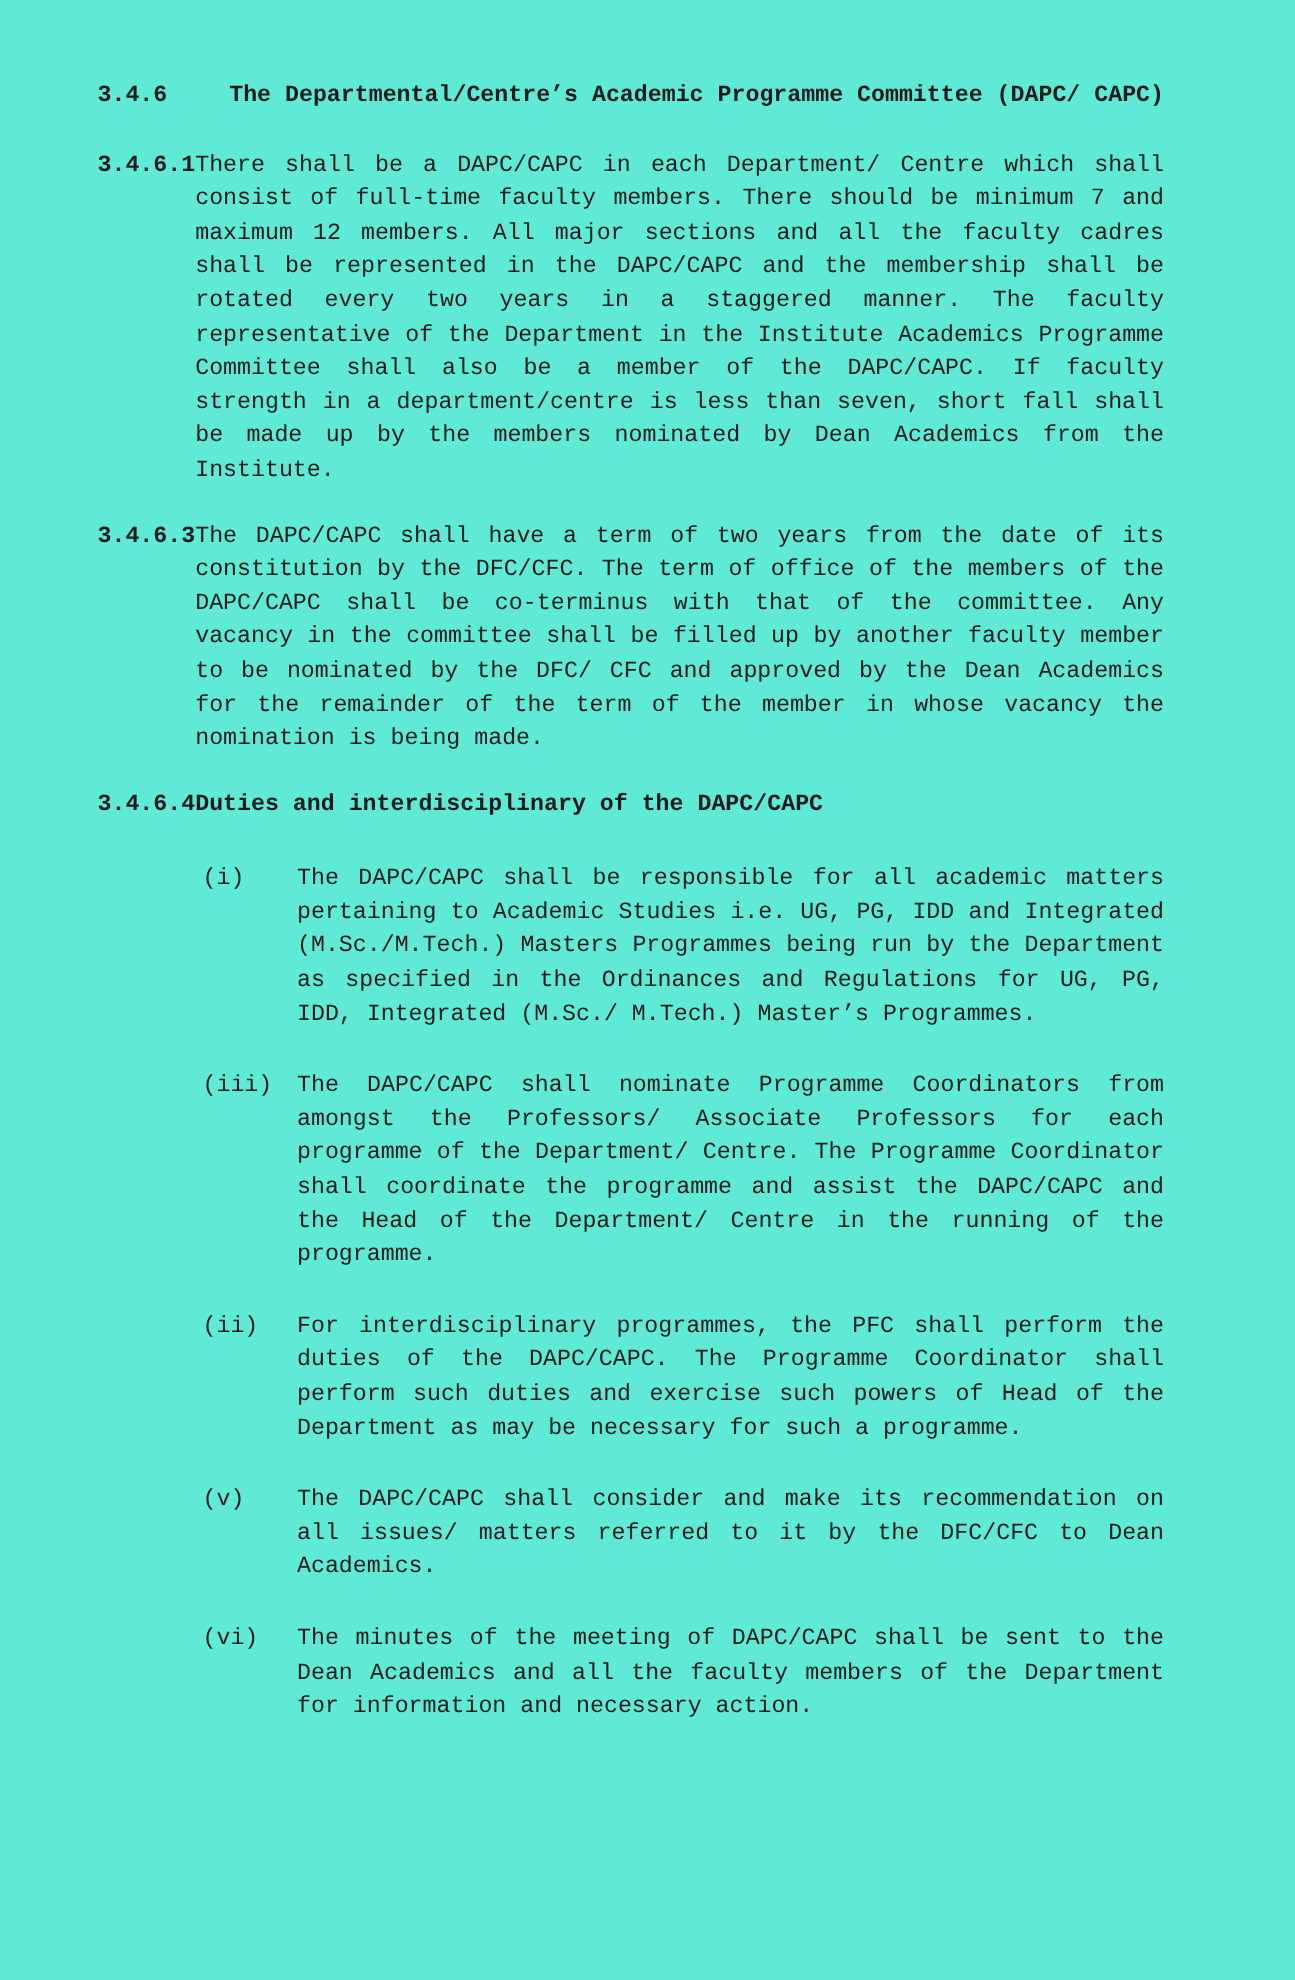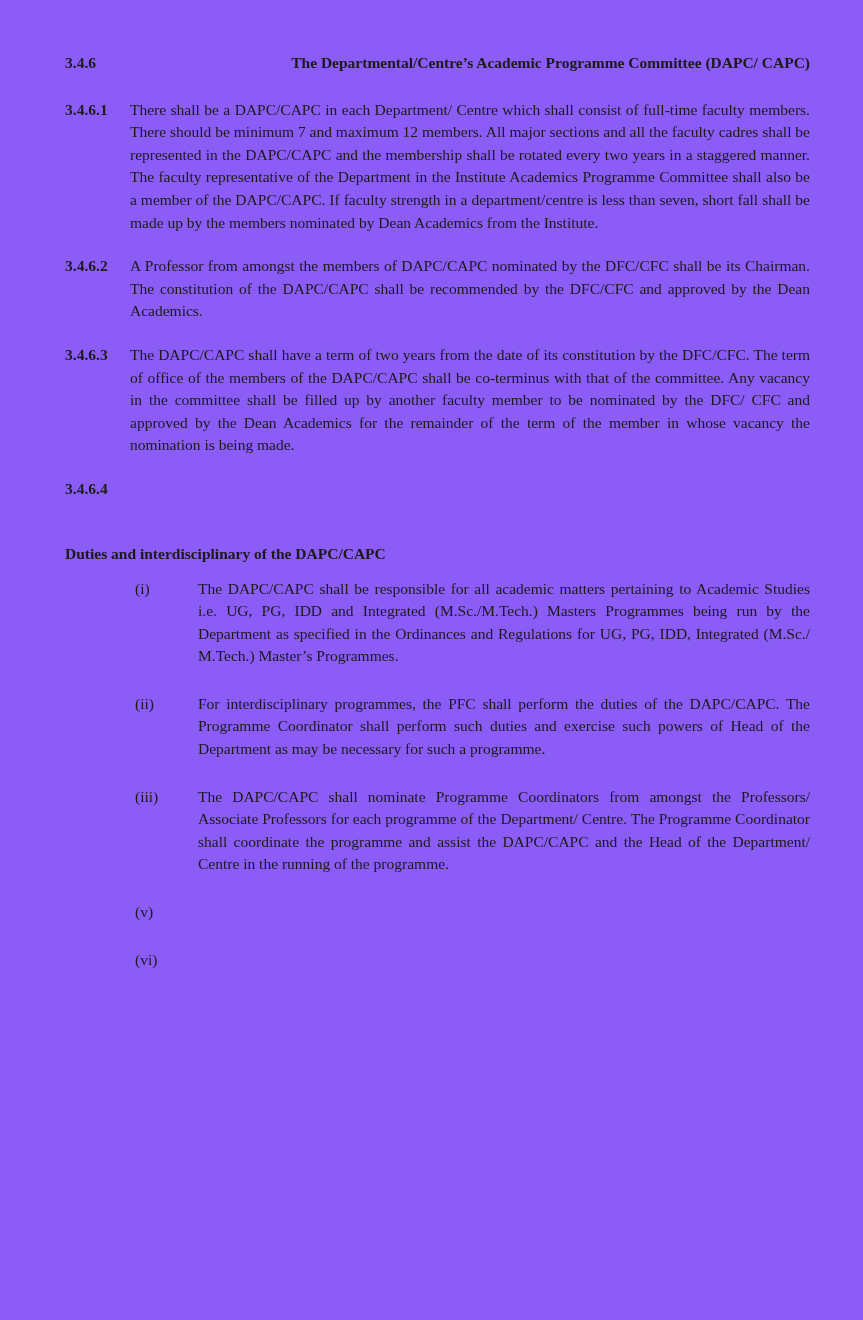--- a/index.html
+++ b/index.html
@@ -5,23 +5,23 @@
   html, body {
     margin: 0;
     padding: 0;
     background: #ffffff;
   }
   .page {
     position: relative;
     width: 863px;
     height: 1320px;
     box-sizing: border-box;
-    background: #8b5cf6;
-    padding: 52px 53px 40px 65px;
-    font-family: Liberation Serif, serif;
+    background: #5eead4;
+    padding: 52px 87px 40px 65px;
+    font-family: Liberation Mono, monospace;
     font-size: 15.5px;
     line-height: 22.6px;
     color: #1b1b1b;
     overflow: hidden;
   }
   .row {
     display: flex;
     align-items: flex-start;
   }
   .num {
@@ -36,22 +36,21 @@
     font-weight: bold;
     text-align: right;
   }
   .heading-row {
     margin-bottom: 24px;
   }
   .para {
     margin-bottom: 21px;
   }
   .subheading-row {
-    margin-bottom: 12px;
-    flex-direction: column;
+    margin-bottom: 27px;
   }
   .subheading-row .body {
     font-weight: bold;
     text-align: left;
   }
   .list {
     margin-left: 70px;
   }
   .list-item {
     display: flex;
@@ -74,56 +73,54 @@
   <div class="row heading-row">
     <div class="num">3.4.6</div>
     <div class="body">The Departmental/Centre’s Academic Programme Committee (DAPC/ CAPC)</div>
   </div>
 
   <div class="row para">
     <div class="num">3.4.6.1</div>
     <div class="body">There shall be a DAPC/CAPC in each Department/ Centre which shall consist of full-time faculty members. There should be minimum 7 and maximum 12 members. All major sections and all the faculty cadres shall be represented in the DAPC/CAPC and the membership shall be rotated every two years in a staggered manner. The faculty representative of the Department in the Institute Academics Programme Committee shall also be a member of the DAPC/CAPC. If faculty strength in a department/centre is less than seven, short fall shall be made up by the members nominated by Dean Academics from the Institute.</div>
   </div>
 
-  <div class="row para">
-    <div class="num">3.4.6.2</div>
-    <div class="body">A Professor from amongst the members of DAPC/CAPC nominated by the DFC/CFC shall be its Chairman. The constitution of the DAPC/CAPC shall be recommended by the DFC/CFC and approved by the Dean Academics.</div>
-  </div>
 
   <div class="row para">
     <div class="num">3.4.6.3</div>
     <div class="body">The DAPC/CAPC shall have a term of two years from the date of its constitution by the DFC/CFC. The term of office of the members of the DAPC/CAPC shall be co-terminus with that of the committee. Any vacancy in the committee shall be filled up by another faculty member to be nominated by the DFC/ CFC and approved by the Dean Academics for the remainder of the term of the member in whose vacancy the nomination is being made.</div>
   </div>
 
   <div class="row subheading-row">
     <div class="num">3.4.6.4</div>
     <div class="body">Duties and interdisciplinary of the DAPC/CAPC</div>
   </div>
 
   <div class="list">
 
     <div class="list-item">
       <div class="marker">(i)</div>
       <div class="itext">The DAPC/CAPC shall be responsible for all academic matters pertaining to Academic Studies i.e. UG, PG, IDD and Integrated (M.Sc./M.Tech.) Masters Programmes being run by the Department as specified in the Ordinances and Regulations for UG, PG, IDD, Integrated (M.Sc./ M.Tech.) Master’s Programmes.</div>
     </div>
 
     <div class="list-item">
-      <div class="marker">(ii)</div>
-      <div class="itext">For interdisciplinary programmes, the PFC shall perform the duties of the DAPC/CAPC. The Programme Coordinator shall perform such duties and exercise such powers of Head of the Department as may be necessary for such a programme.</div>
+      <div class="marker">(iii)</div>
+      <div class="itext">The DAPC/CAPC shall nominate Programme Coordinators from amongst the Professors/ Associate Professors for each programme of the Department/ Centre. The Programme Coordinator shall coordinate the programme and assist the DAPC/CAPC and the Head of the Department/ Centre in the running of the programme.</div>
     </div>
 
     <div class="list-item">
-      <div class="marker">(iii)</div>
-      <div class="itext">The DAPC/CAPC shall nominate Programme Coordinators from amongst the Professors/ Associate Professors for each programme of the Department/ Centre. The Programme Coordinator shall coordinate the programme and assist the DAPC/CAPC and the Head of the Department/ Centre in the running of the programme.</div>
+      <div class="marker">(ii)</div>
+      <div class="itext">For interdisciplinary programmes, the PFC shall perform the duties of the DAPC/CAPC. The Programme Coordinator shall perform such duties and exercise such powers of Head of the Department as may be necessary for such a programme.</div>
     </div>
 
 
     <div class="list-item">
       <div class="marker">(v)</div>
+      <div class="itext">The DAPC/CAPC shall consider and make its recommendation on all issues/ matters referred to it by the DFC/CFC to Dean Academics.</div>
     </div>
 
     <div class="list-item">
       <div class="marker">(vi)</div>
+      <div class="itext">The minutes of the meeting of DAPC/CAPC shall be sent to the Dean Academics and all the faculty members of the Department for information and necessary action.</div>
     </div>
 
   </div>
 
 </div>
 
 </body></html>

